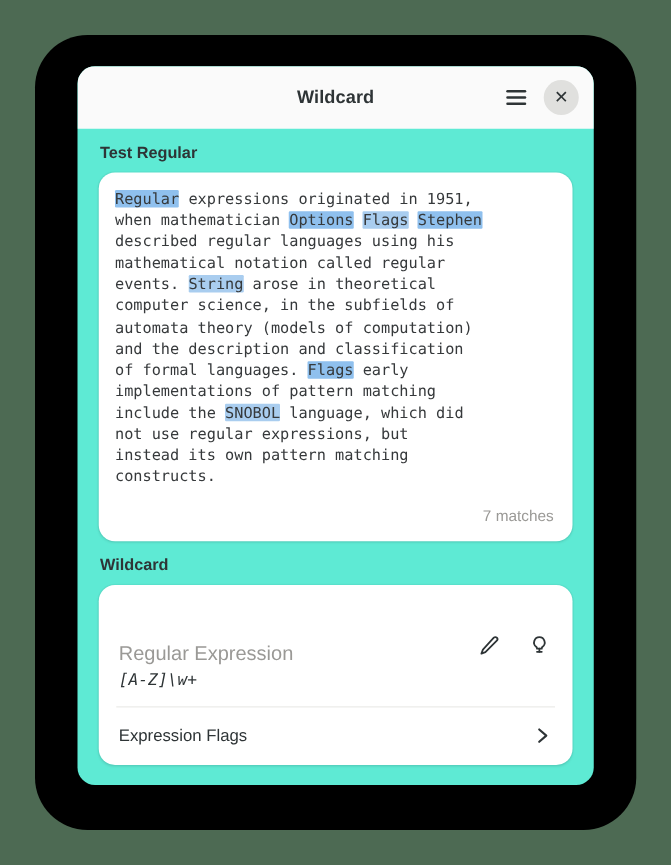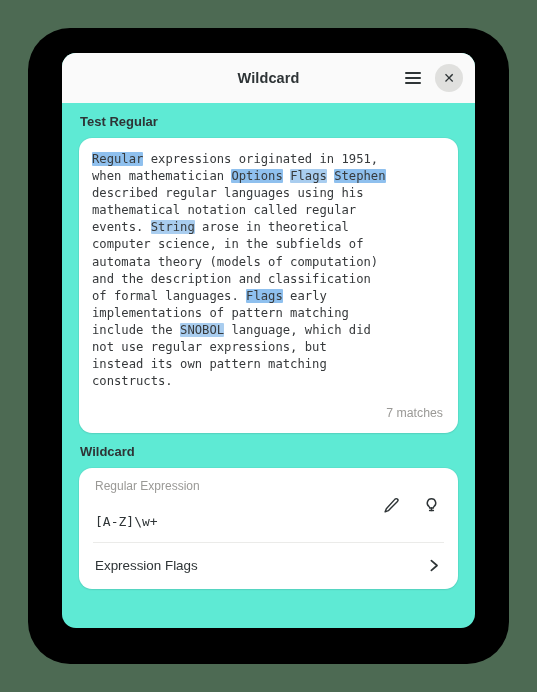--- a/index.html
+++ b/index.html
@@ -169,31 +169,33 @@
   .regex-row {
     display: flex;
     align-items: center;
     padding: 11px 14px 11px 16px;
     min-height: 54px;
   }
 
   .regex-fields { flex: 1; min-width: 0; }
 
   .regex-label {
-    font-size: 12px;
+    font-size: 16px;
     color: #9a9996;
     line-height: 15px;
+    margin-top: 37px;
   }
 
   .regex-value {
     font-family: "DejaVu Sans Mono", "Liberation Mono", monospace;
     font-size: 13px;
     color: #2e3436;
     line-height: 19px;
-    margin-top: 18px;
+    margin-top: 4px;
+    font-style: italic;
   }
 
   .regex-actions {
     display: flex;
     align-items: center;
     gap: 14px;
     padding-left: 10px;
   }
 
   .icon-btn {

